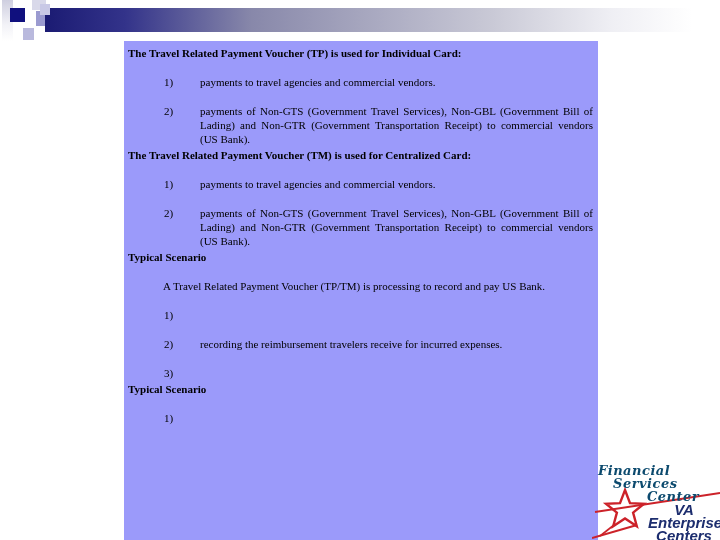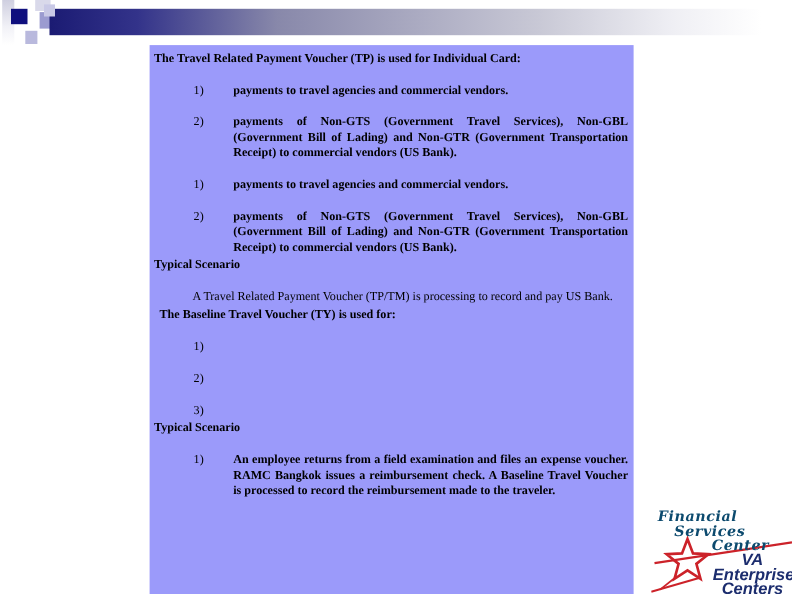--- a/index.html
+++ b/index.html
@@ -23,32 +23,32 @@
   .sq-small  { left: 23px; top: 28px; width: 11px; height: 12px; background: #b9b9dd; }
   .sq-tiny   { left: 40px; top: 4px;  width: 10px; height: 11px; background: #c9c9e6; }
   .topbar {
     position: absolute; left: 45px; top: 8px; width: 667px; height: 24px;
     background: linear-gradient(to right,
       #1b1b73 0%, #33338a 12%, #8888aa 31%, #c9c9d6 67%, #efeff4 85%, #ffffff 97%);
   }
 
   
   .panel {
-    position: absolute; left: 136px; top: 41px; width: 440px; height: 499px;
+    position: absolute; left: 124px; top: 41px; width: 474px; height: 499px;
     background: #9b9afa;
   }
   .content {
     padding: 3px 5px 0 4px;
     font-size: 11px; line-height: 14px; color: #000;
   }
   .heading { font-weight: bold; margin-top: 2px; }
   .heading.indent { padding-left: 5px; }
   .item { display: flex; margin-top: 15px; padding-left: 36px; }
   .item .num { width: 36px; flex: none; }
-  .item .body { flex: 1; text-align: justify; font-weight: bold; }
+  .item .body { flex: 1; text-align: justify; }
   .para { margin-top: 15px; text-indent: 35px; }
 
   
   .logo-name {
     position: absolute; left: 598px; top: 464px;
     color: #0c4a6e; font-family: "DejaVu Serif", serif;
     font-style: italic; font-weight: bold;
     font-size: 13px; line-height: 13px; letter-spacing: 0.5px;
     white-space: nowrap;
   }
@@ -79,44 +79,44 @@
   <div class="content">
       <div class="heading">The Travel Related Payment Voucher (TP) is used for Individual Card:</div>
       <div class="item">
         <span class="num">1)</span>
         <span class="body">payments to travel agencies and commercial vendors.</span>
       </div>
       <div class="item">
         <span class="num">2)</span>
         <span class="body">payments of Non-GTS (Government Travel Services), Non-GBL (Government Bill of Lading) and Non-GTR (Government Transportation Receipt) to commercial vendors (US Bank).</span>
       </div>
+      <div class="heading">The Travel Related Payment Voucher (TM) is used for Centralized Card:</div>
       <div class="item">
         <span class="num">1)</span>
         <span class="body">payments to travel agencies and commercial vendors.</span>
       </div>
       <div class="item">
         <span class="num">2)</span>
         <span class="body">payments of Non-GTS (Government Travel Services), Non-GBL (Government Bill of Lading) and Non-GTR (Government Transportation Receipt) to commercial vendors (US Bank).</span>
       </div>
       <div class="heading">Typical Scenario</div>
       <div class="para">A Travel Related Payment Voucher (TP/TM) is processing to record and pay US Bank.</div>
-      <div class="heading indent">The Baseline Travel Voucher (TY) is used for:</div>
       <div class="item">
         <span class="num">1)</span>
       </div>
       <div class="item">
         <span class="num">2)</span>
+        <span class="body">recording the reimbursement travelers receive for incurred expenses.</span>
       </div>
       <div class="item">
         <span class="num">3)</span>
       </div>
       <div class="heading">Typical Scenario</div>
       <div class="item">
         <span class="num">1)</span>
-        <span class="body">An employee returns from a field examination and files an expense voucher.  RAMC Bangkok issues a reimbursement check.  A Baseline Travel Voucher is processed to record the reimbursement made to the traveler.</span>
       </div>
     </div>
 </div>
 
 <svg class="logo-star" width="128" height="78" viewBox="0 0 128 78">
   <line x1="3" y1="50" x2="128" y2="31" stroke="#cc2229" stroke-width="2"></line>
   <line x1="45" y1="63" x2="0" y2="76" stroke="#cc2229" stroke-width="2"></line>
   <line x1="22" y1="63" x2="8" y2="74" stroke="#cc2229" stroke-width="1.6"></line>
   <polygon points="33,28 38,41.1 52,41.8 41.1,50.6 44.8,64.2 33,56.5 21.2,64.2 24.9,50.6 14,41.8 28,41.1" fill="none" stroke="#cc2229" stroke-width="2.4"></polygon>
 </svg>

